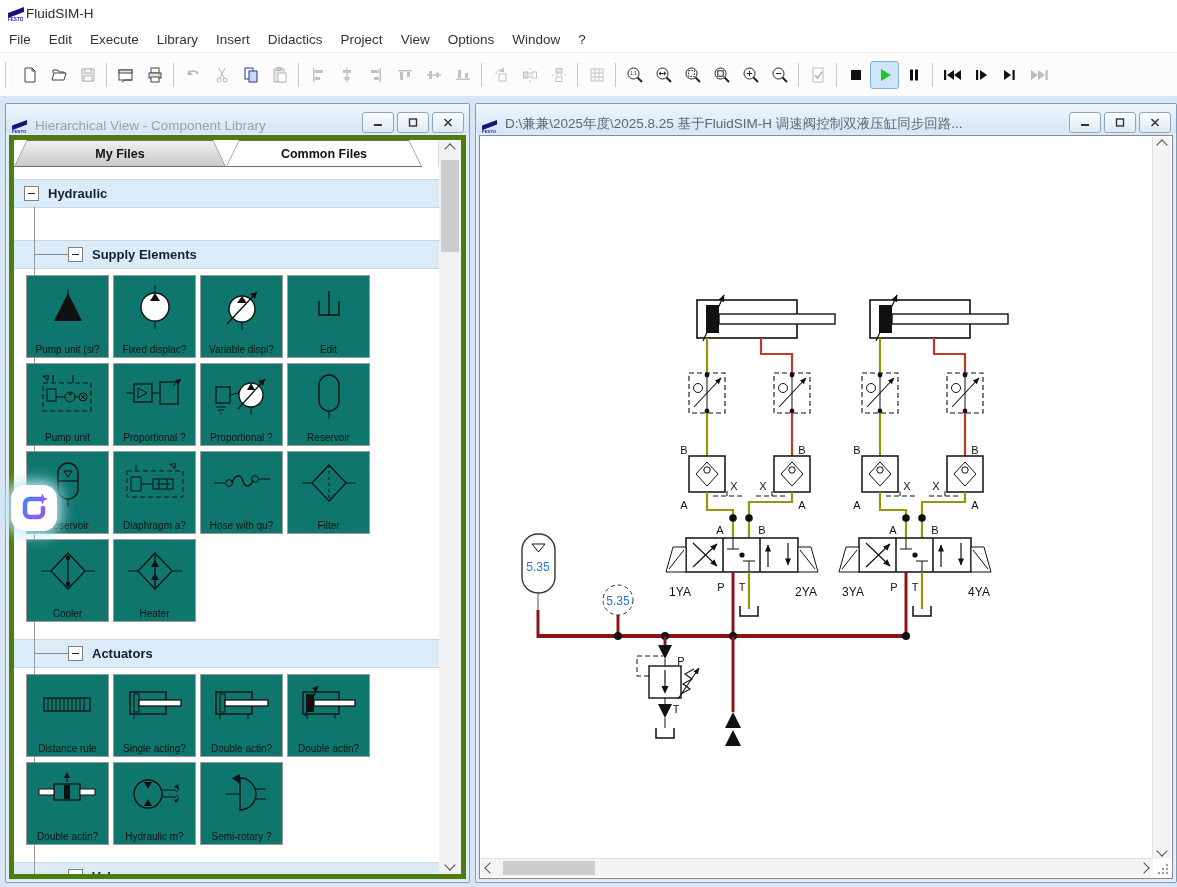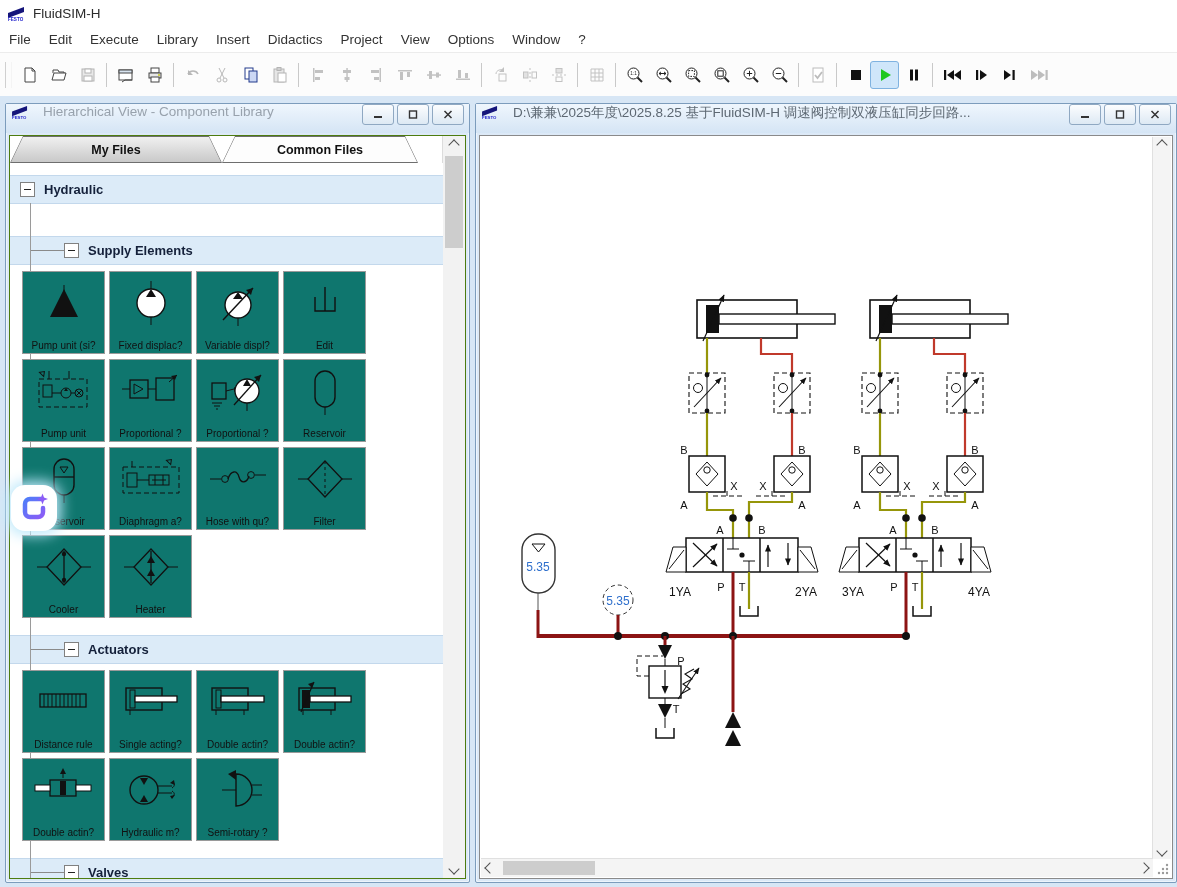--- a/index.html
+++ b/index.html
@@ -1,39 +1,39 @@
 <!DOCTYPE html>
 <html><head>
 <meta charset="utf-8">
 <style>
   html,body{margin:0;padding:0;background:#fff}
   #root{position:relative;width:1177px;height:887px;overflow:hidden;background:#fff;
         font-family:"Liberation Sans",sans-serif;color:#222;-webkit-font-smoothing:antialiased}
   
-  .titlebar{height:26px;display:flex;align-items:center;gap:7px;padding-left:7px;background:#fff}
+  .titlebar{height:26px;display:flex;align-items:center;padding-left:7px;background:#fff}
   .apptitle{font-size:13.5px;color:#2b2b2b}
   .menubar{height:26px;display:flex;align-items:center;background:#fff;border-bottom:1px solid #ececec}
   .menu-item{padding:3px 9px;font-size:13.5px;color:#333;cursor:default}
   .toolbar{height:43px;display:flex;align-items:center;background:#fcfcfc;border-bottom:1px solid #9fb0bf;padding-left:2px}
   .tgrip{width:5px;height:26px;border-left:1px solid #d0d0d0;border-right:1px solid #f4f4f4;margin:0 3px}
   .tbtn{width:27px;height:26px;display:flex;align-items:center;justify-content:center;border-radius:3px;border:1px solid transparent}
   .tbtn.active{background:#cfe6fa;border-color:#7fb2e0}
   .tsep{width:1px;height:24px;background:#c9c9c9;margin:0 4px}
   
   .mdi{position:absolute;top:96px;left:0;right:0;bottom:0;background:#d7e6f5}
   .window{position:absolute;background:#dce9f7;border:1px solid #7c9cbc;border-radius:2px;box-shadow:inset 0 0 0 1px #eef5fc}
-  .wtitle{height:29px;display:flex;align-items:flex-start;gap:14px;padding:0 5px;font-size:13.5px;
+  .wtitle{height:29px;display:flex;align-items:flex-end;gap:6px;padding:0 5px;font-size:13.5px;
           background:linear-gradient(#eff6fd,#d5e5f5)}
   .wtitle .ttext{white-space:nowrap;overflow:hidden;text-overflow:ellipsis}
   .wbtns{margin-left:auto;display:flex;gap:3px}
   .wbtn{width:30px;height:19px;border:1px solid #8fa8c2;border-radius:3px;display:flex;align-items:center;justify-content:center;
         background:linear-gradient(#fcfdfe,#dde9f4)}
   
   #libwin{left:5px;top:7px;width:463px;height:778px}
-  .libbody{position:absolute;left:3px;right:3px;top:31px;bottom:3px;background:#fff;border:1px solid #4d7c0f;overflow:hidden}
+  .libbody{position:absolute;left:3px;right:3px;top:31px;bottom:3px;background:#fff;border:5px solid #4d7c0f;overflow:hidden}
   .tabs{position:absolute;left:0;top:0;height:27px;right:22px;display:flex;background:#fff}
   .tabo{position:relative;height:27px}
   .tabo.t1{width:212px}.tabo.t2{width:196px}
   .tclip{position:absolute;inset:0;clip-path:polygon(0 100%,13px 0,calc(100% - 13px) 0,100% 100%);background:#6e6e6e}
   .tclip .tin{position:absolute;inset:1px;clip-path:polygon(0 100%,12px 0,calc(100% - 12px) 0,100% 100%);
         display:flex;align-items:center;justify-content:center;font-size:12.5px;font-weight:bold;color:#111}
   .tabo.inactive .tin{background:linear-gradient(#f0f0f0,#c9c9c9)}
   .tabo.active .tin{background:#fdfdfd}
   .libcontent{position:absolute;left:0;right:22px;top:27px;bottom:0;background:#fff;overflow:hidden}
   .sect{height:27px;background:#dcebf8;border-top:1px solid #c3d8ec;border-bottom:1px solid #c3d8ec;

